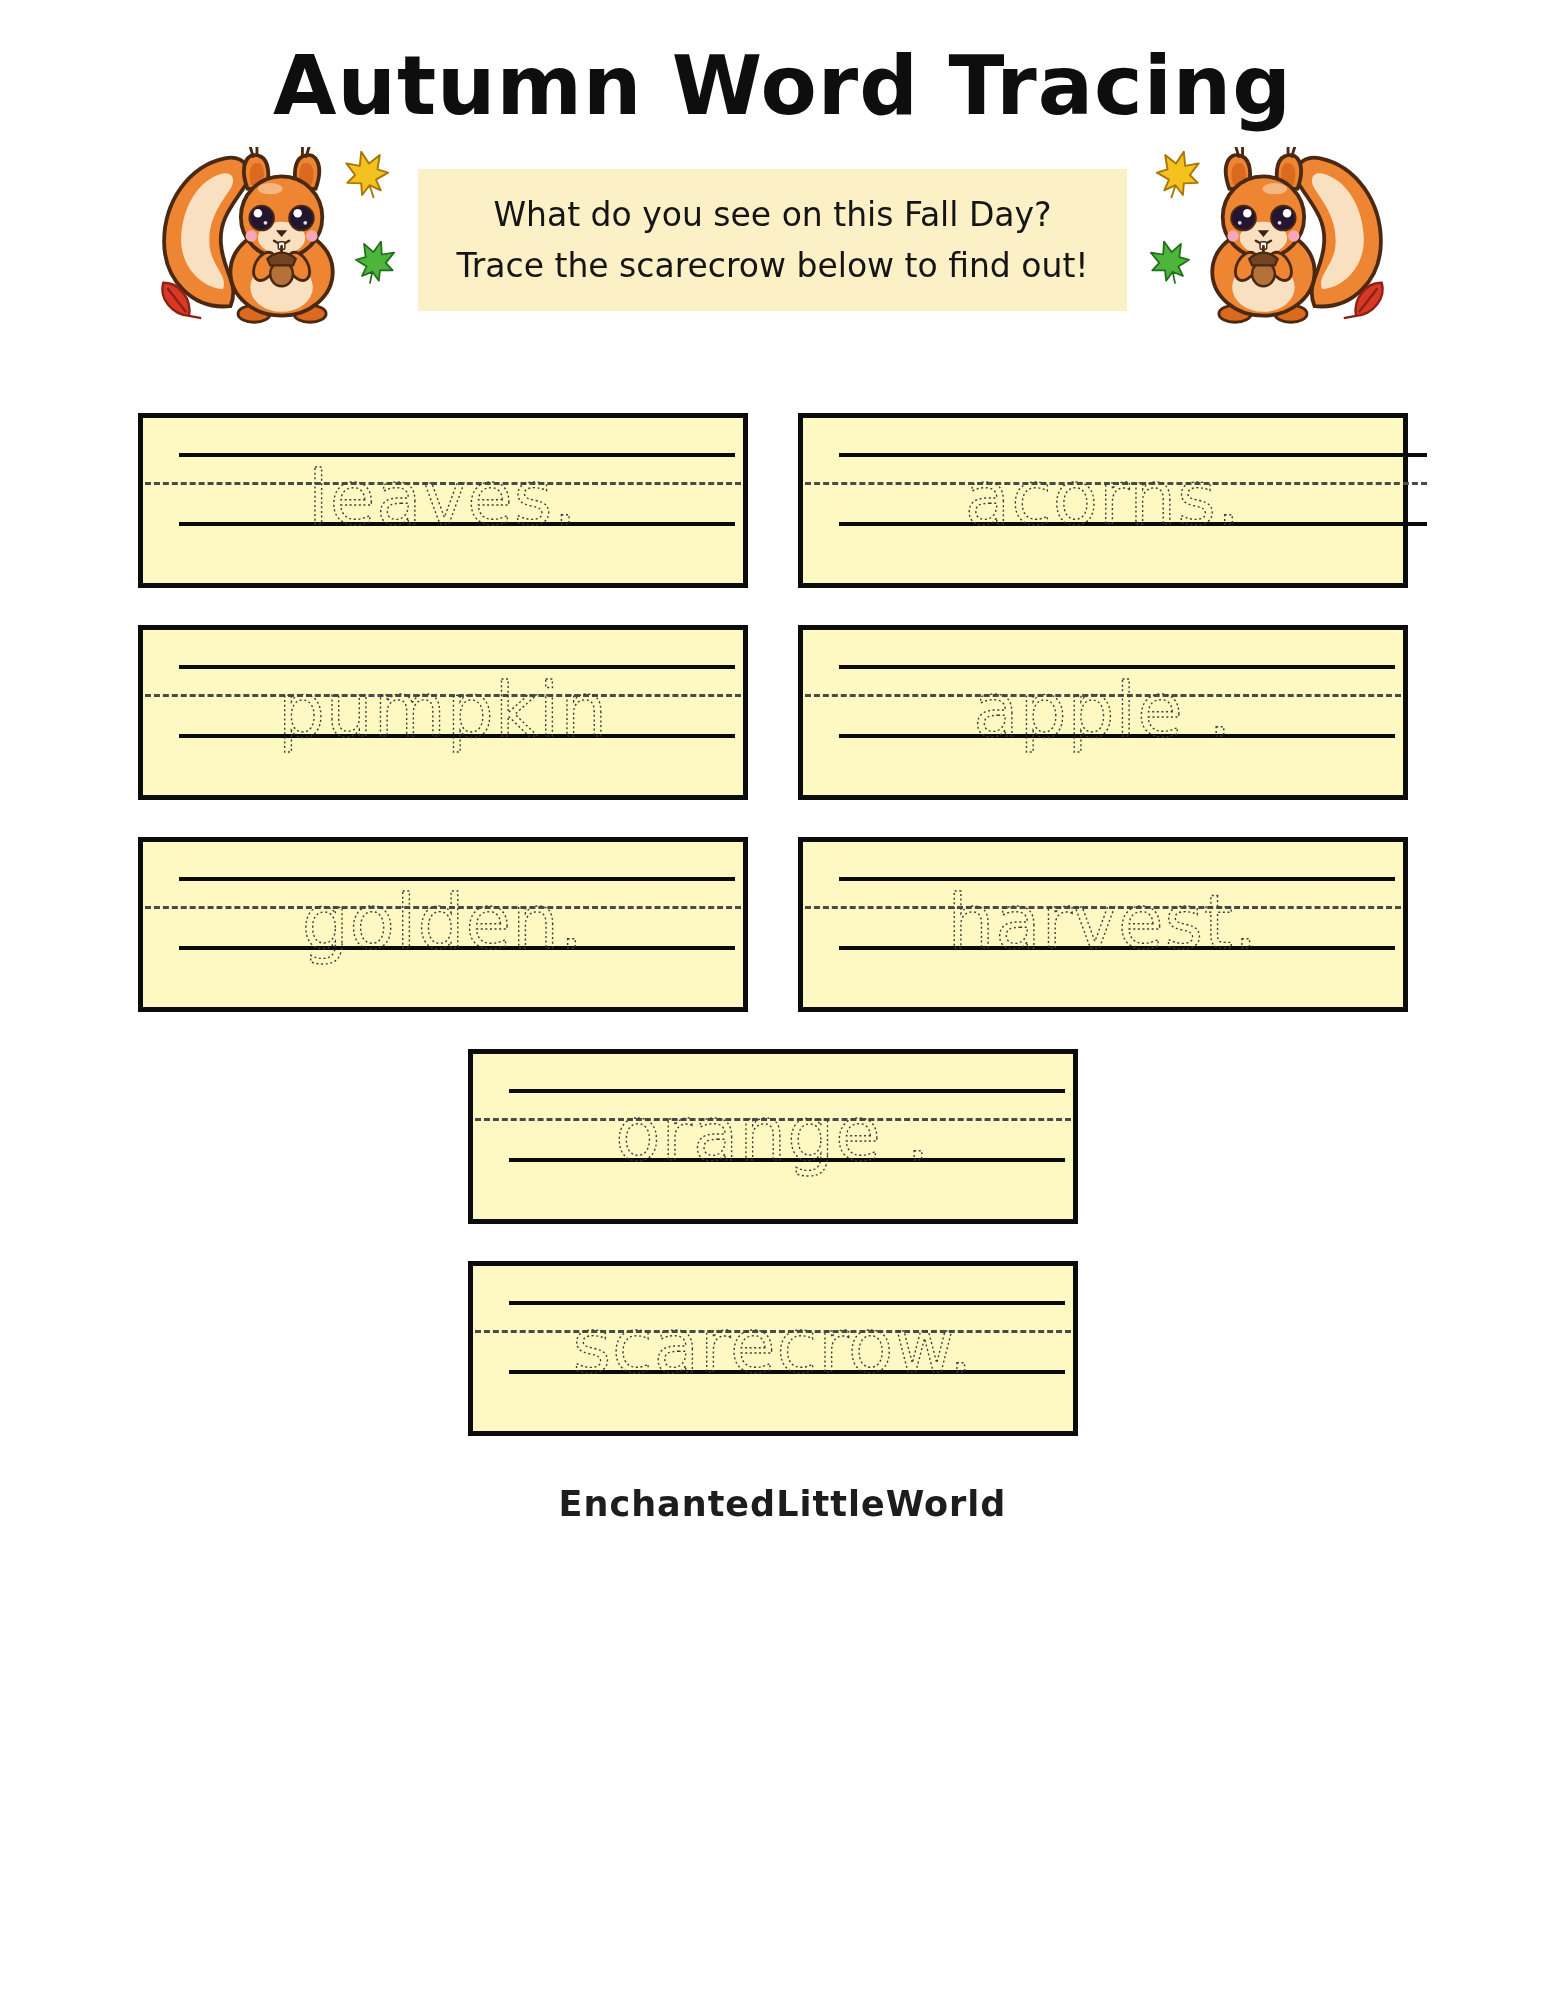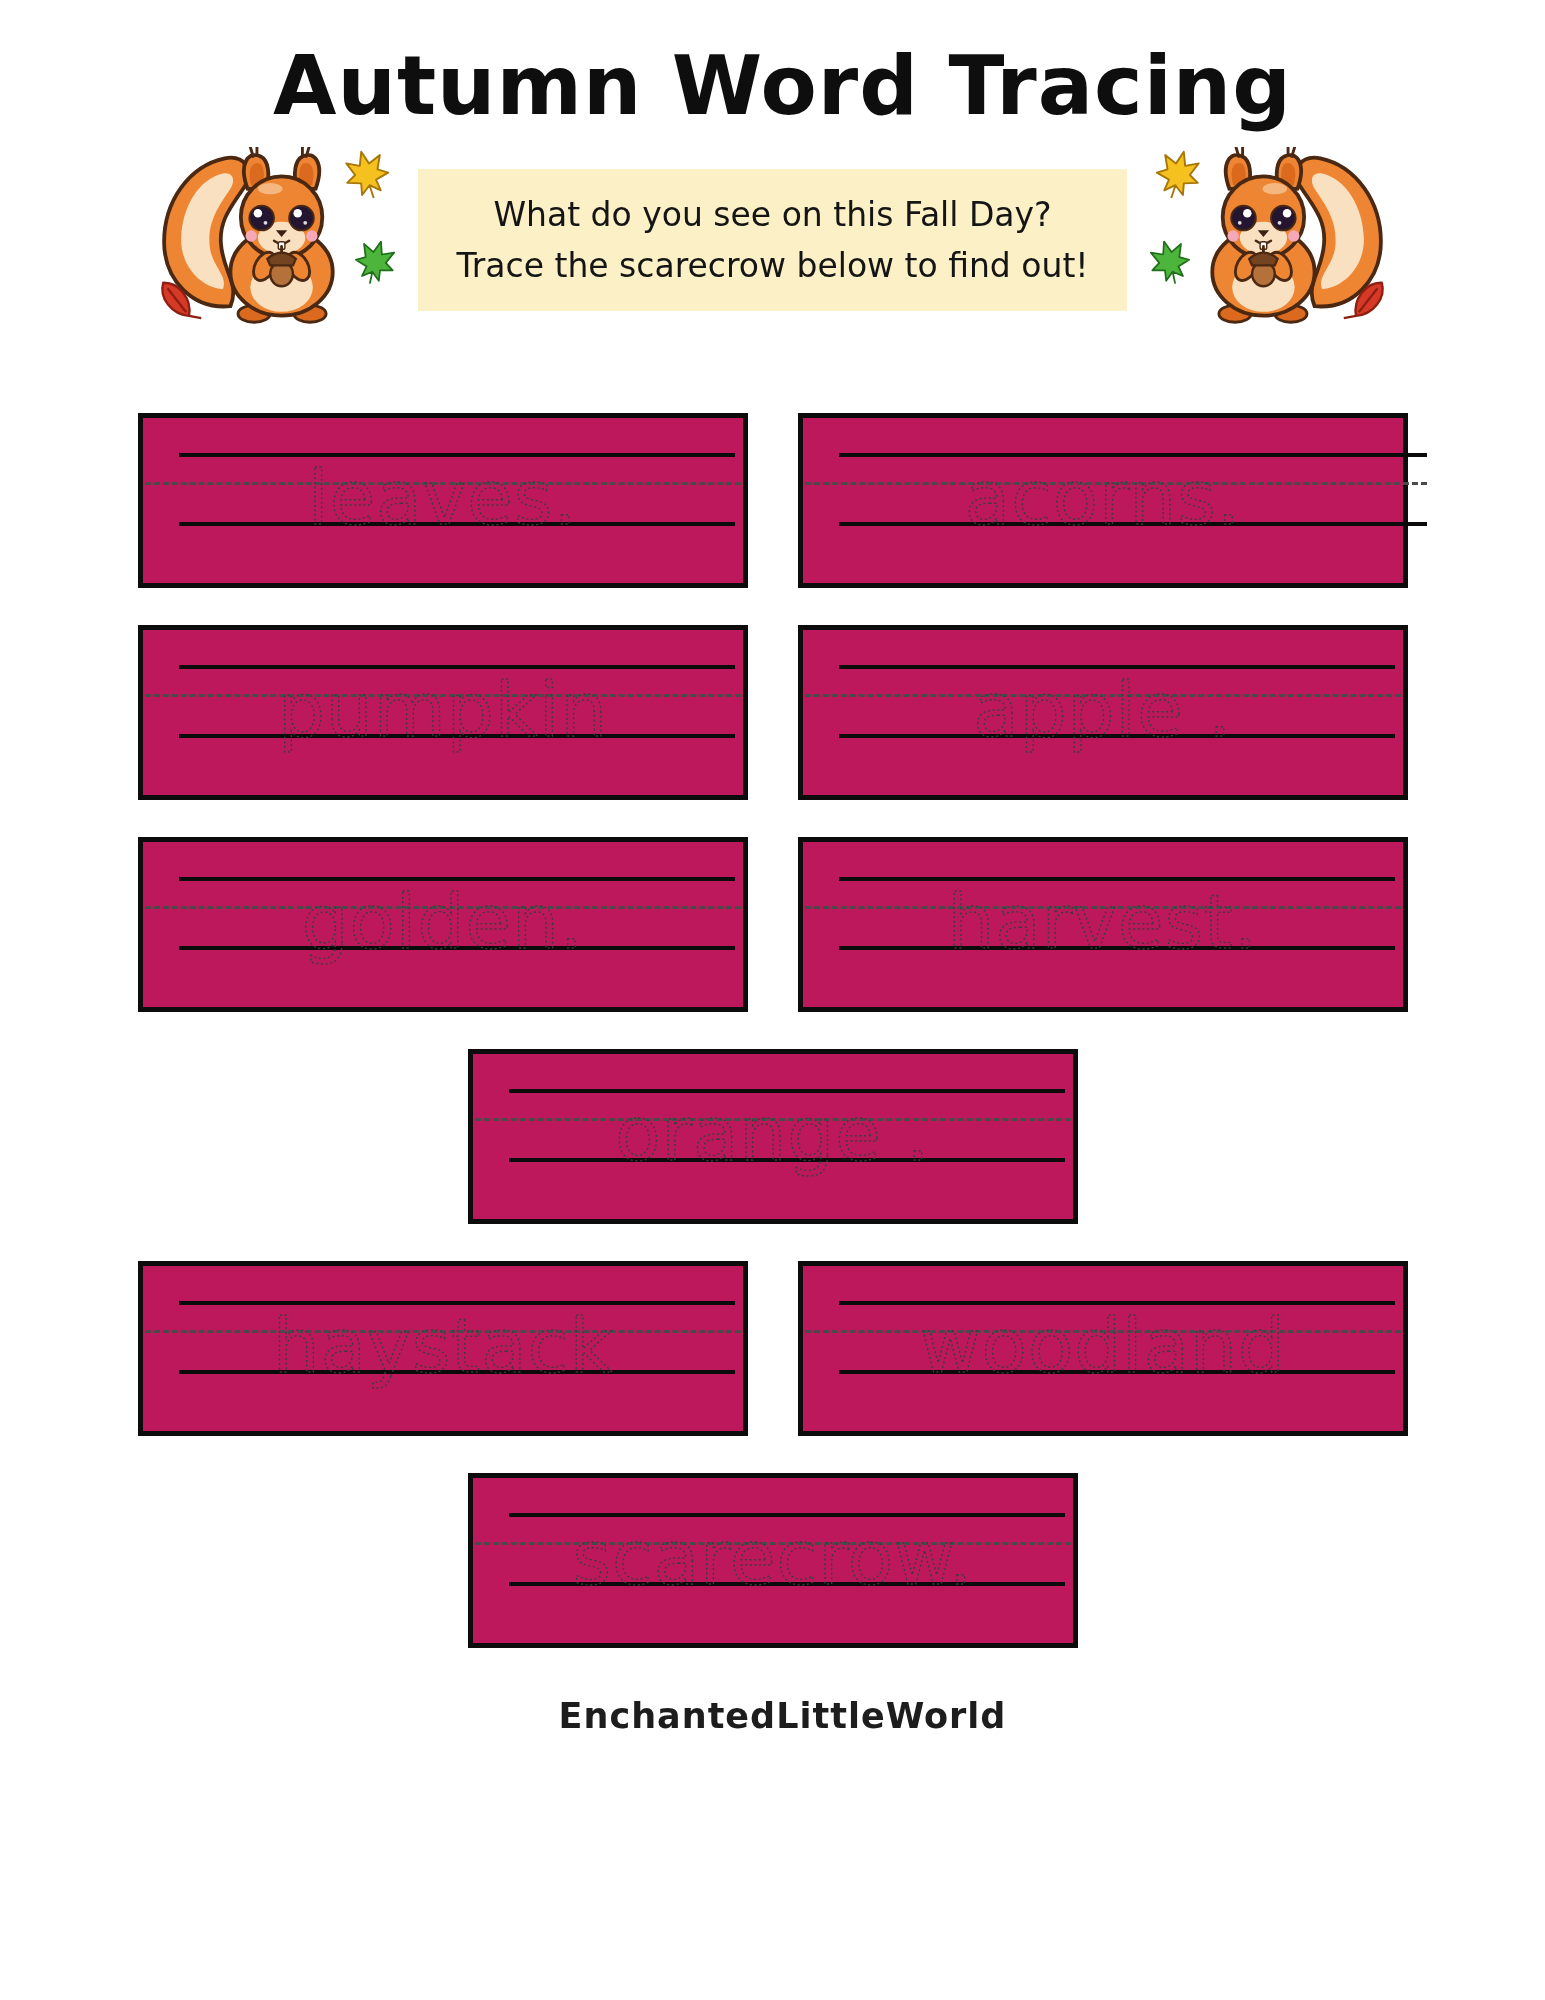--- a/index.html
+++ b/index.html
@@ -49,21 +49,21 @@
   
   .rows {
     margin-top:78px;
     display:flex; flex-direction:column; align-items:center;
     gap:37px;
   }
   .trace-row { display:flex; gap:50px; position:relative; }
   .cell {
     width:610px; height:175px;
     border:5px solid #0c0c0c;
-    position:relative; background:#be185d;
+    position:relative; background:#fef9c3;
   }
   .wline { position:absolute; }
   .wline.solid { height:4px; background:#0b0b0b; left:36px; right:8px; }
   .wline.top-line { top:35px; }
   .wline.bottom-line { top:104px; }
   .wline.dashed {
     top:64px; left:2px; right:2px; height:0;
     border-top:3px dashed #4a4a4a;
   }
   
@@ -261,38 +261,20 @@
     <div class="cell">
       <div class="wline solid top-line"></div>
       <div class="wline dashed"></div>
       <div class="wline solid bottom-line"></div>
       <svg class="word-svg">
           <text class="trace" x="50%" y="106" text-anchor="middle">orange .</text>
         </svg>
     </div>
   </div>
 
-  <div class="trace-row">
-    <div class="cell">
-      <div class="wline solid top-line"></div>
-      <div class="wline dashed"></div>
-      <div class="wline solid bottom-line"></div>
-      <svg class="word-svg">
-          <text class="trace" x="50%" y="106" text-anchor="middle">haystack</text>
-        </svg>
-    </div>
-    <div class="cell">
-      <div class="wline solid top-line"></div>
-      <div class="wline dashed"></div>
-      <div class="wline solid bottom-line"></div>
-      <svg class="word-svg">
-          <text class="trace" x="50%" y="106" text-anchor="middle">woodland</text>
-        </svg>
-    </div>
-  </div>
 
   <div class="trace-row">
     <div class="cell">
       <div class="wline solid top-line"></div>
       <div class="wline dashed"></div>
       <div class="wline solid bottom-line"></div>
       <svg class="word-svg">
           <text class="trace" x="50%" y="106" text-anchor="middle">scarecrow.</text>
         </svg>
     </div>

